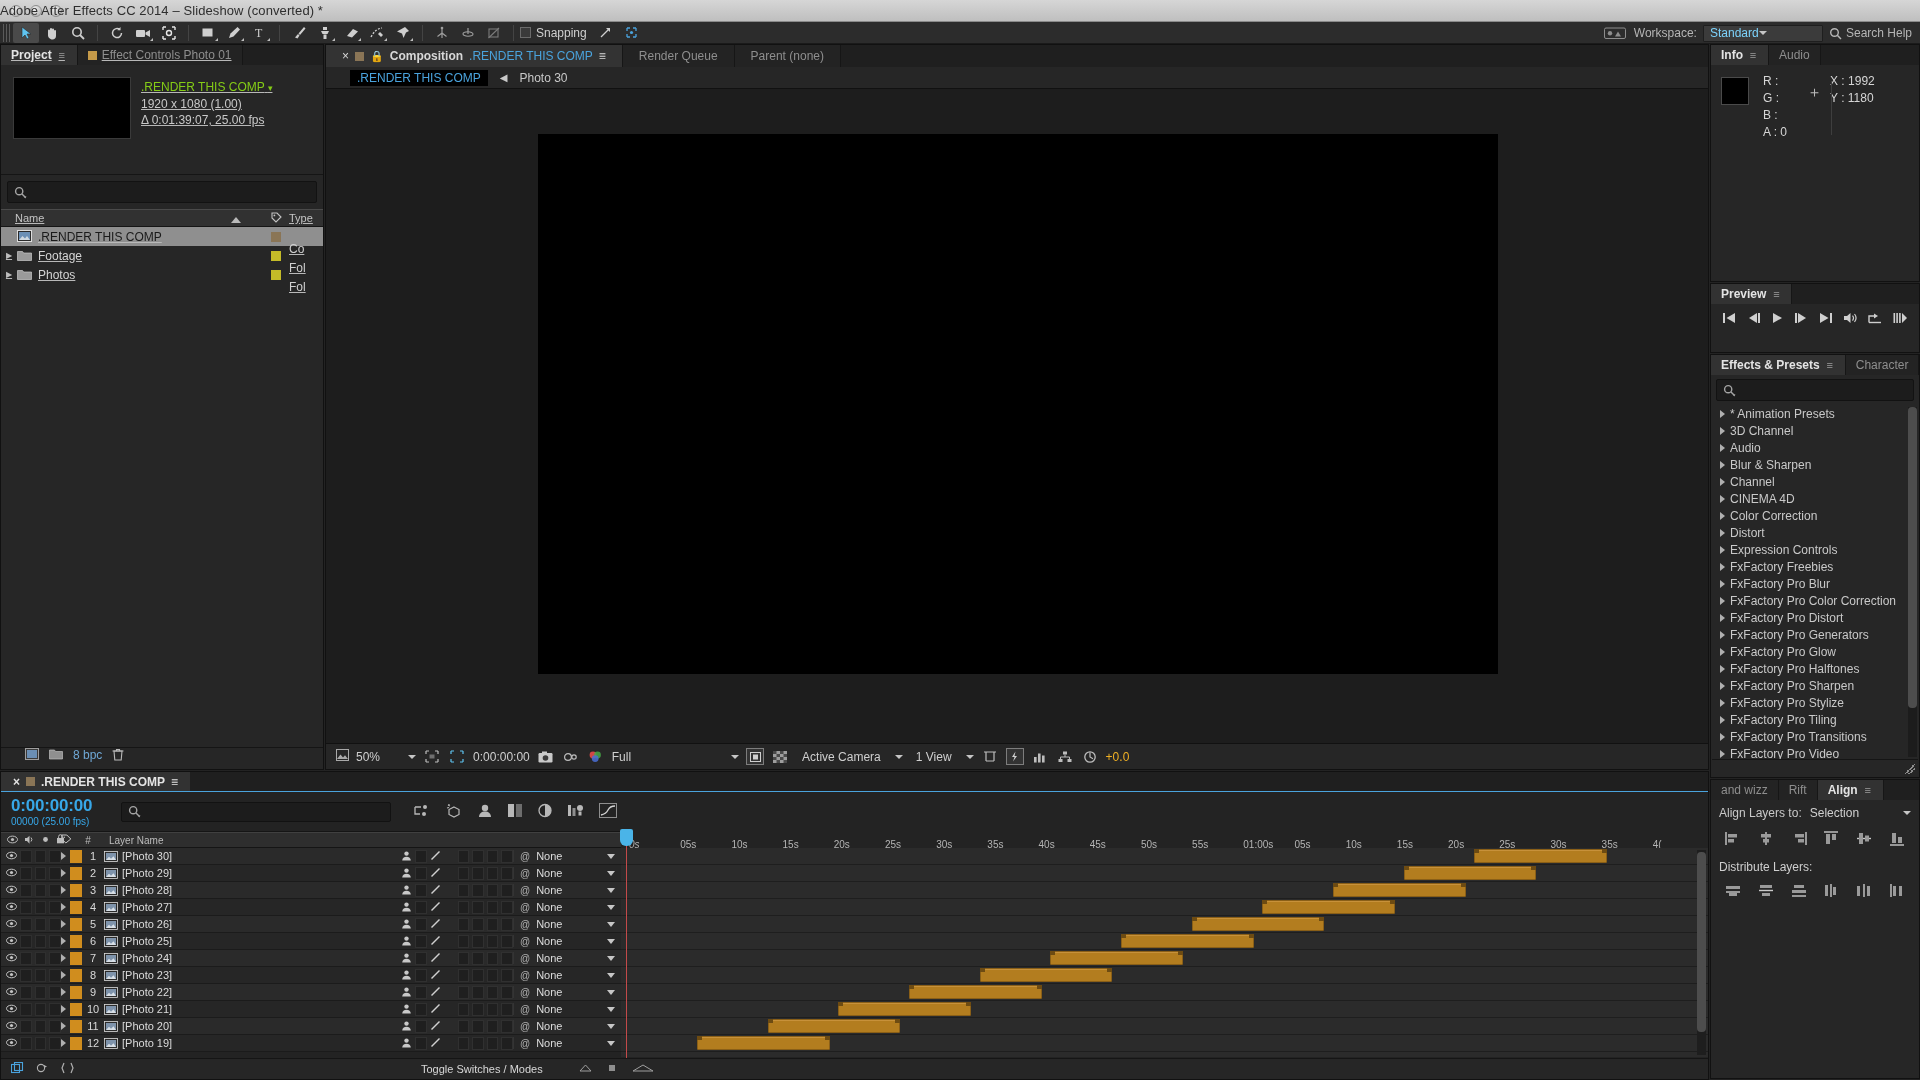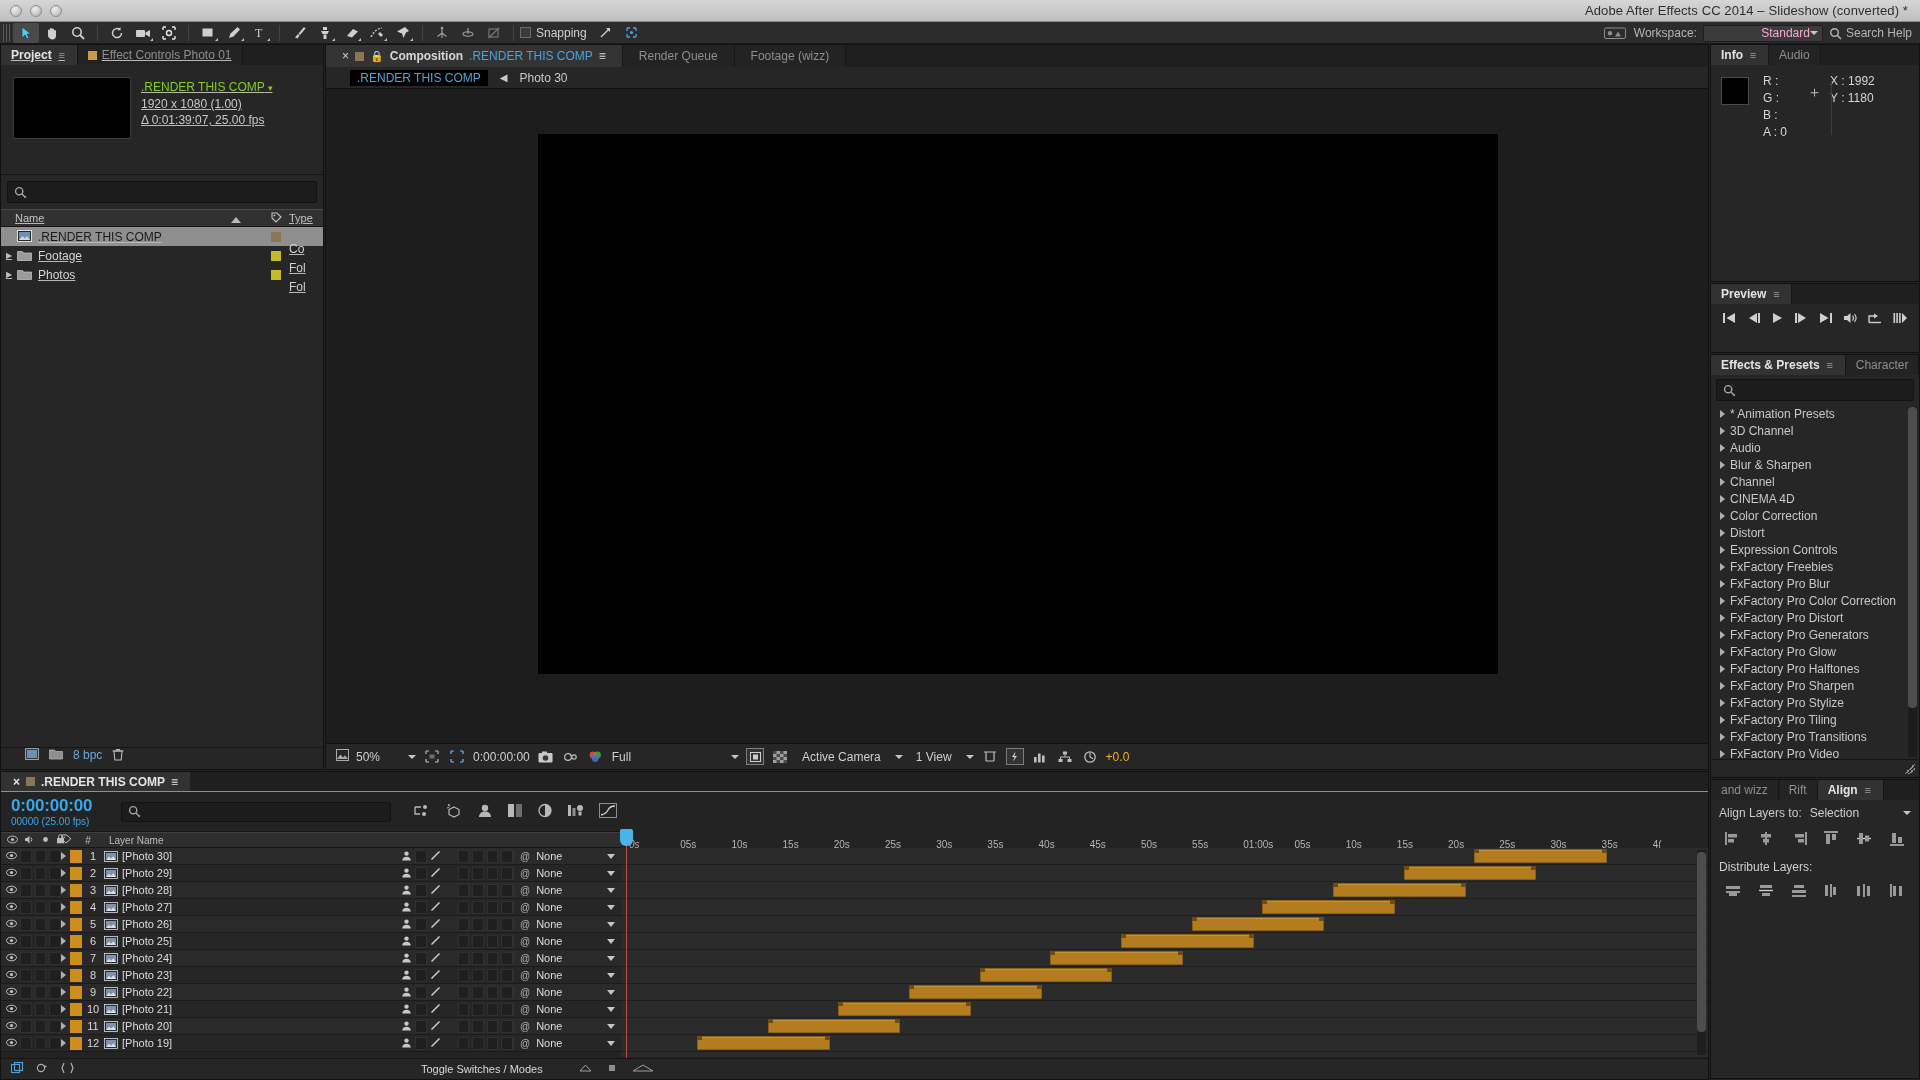--- a/index.html
+++ b/index.html
@@ -18,21 +18,21 @@
     position:absolute; top:0; left:0; width:1920px; height:22px;
     background:linear-gradient(#d6d6d6,#bfbfbf);
     border-bottom:1px solid #8a8a8a;
     display:flex; align-items:center;
   }
   .traffic { display:flex; gap:8px; padding-left:10px; }
   .tl-dot { width:12px; height:12px; border-radius:50%;
             background:radial-gradient(circle at 35% 30%, #f2f2f2, #a9a9a9);
             border:1px solid #8e8e8e; }
   .title-text {
-    position:absolute; left:0; right:12px; text-align:right;
+    position:absolute; left:0; right:12px; text-align:left;
     font-size:13px; color:#2e2e2e; letter-spacing:.1px;
   }
 
   
   .toolbar {
     position:absolute; top:22px; left:0; width:1920px; height:22px;
     background:#2c2c2c; border-bottom:1px solid #1a1a1a;
     display:flex; align-items:center;
   }
   .tb-grip { width:8px; height:18px; margin:0 2px 0 3px;
@@ -45,22 +45,22 @@
   .tool.active { background:#4a4a4a; border-radius:2px; }
   .tool .corner { position:absolute; right:3px; bottom:2px;
     width:0;height:0;border-left:3px solid transparent;border-bottom:3px solid #bcbcbc; }
   .tb-sep { width:1px; height:16px; background:#444; margin:0 6px; }
   .snap-box { width:11px; height:11px; background:#3a3a3a; border:1px solid #6a6a6a; margin-right:5px; }
   .snap-label { font-size:12px; color:#cfcfcf; margin-right:6px; }
   .ws-area { position:absolute; right:0; top:0; height:22px; display:flex; align-items:center; gap:6px; padding-right:8px;}
   .ws-label { font-size:12px; color:#b5b5b5; }
   .ws-select {
     width:120px; height:17px; background:#3b3b3b; border:1px solid #1e1e1e;
-    color:#f9a8d4; font-size:12px; display:flex; align-items:center;
-    justify-content:flex-end; padding:0 4px 0 6px; border-radius:1px;
+    color:#7dd3fc; font-size:12px; display:flex; align-items:center;
+    justify-content:flex-start; padding:0 4px 0 6px; border-radius:1px;
   }
   .caret-dn { width:0;height:0;border-left:4px solid transparent;border-right:4px solid transparent;border-top:4px solid #c6c6c6; }
   .searchhelp { display:flex; align-items:center; gap:4px; font-size:12px; color:#b5b5b5; }
 
   
   .panel { position:absolute; background:#262626; border:1px solid #111; }
   .tabbar { height:20px; background:#1f1f1f; display:flex; align-items:stretch; }
   .tab {
     display:flex; align-items:center; gap:5px; padding:0 10px;
     font-size:12px; color:#8e8e8e; background:#232323;
@@ -528,21 +528,21 @@
         <span class="swatch dim"></span>
         <span class="lock-ic">🔒</span>
         <span class="cname">Composition</span>
         <span class="cblue">.RENDER THIS COMP</span>
         <span class="menu-ic">≡</span>
       </div>
       <div class="comp-tab">
         <span>Render Queue</span>
       </div>
       <div class="comp-tab">
-        <span>Footage (wizz)</span>
+        <span>Parent (none)</span>
       </div>
     </div>
 
     <div class="comp-subbar">
       <span class="crumb-active">.RENDER THIS COMP</span>
       <span class="crumb-arrow">◀</span>
       <span class="crumb">Photo 30</span>
     </div>
 
     <div class="comp-stage">

